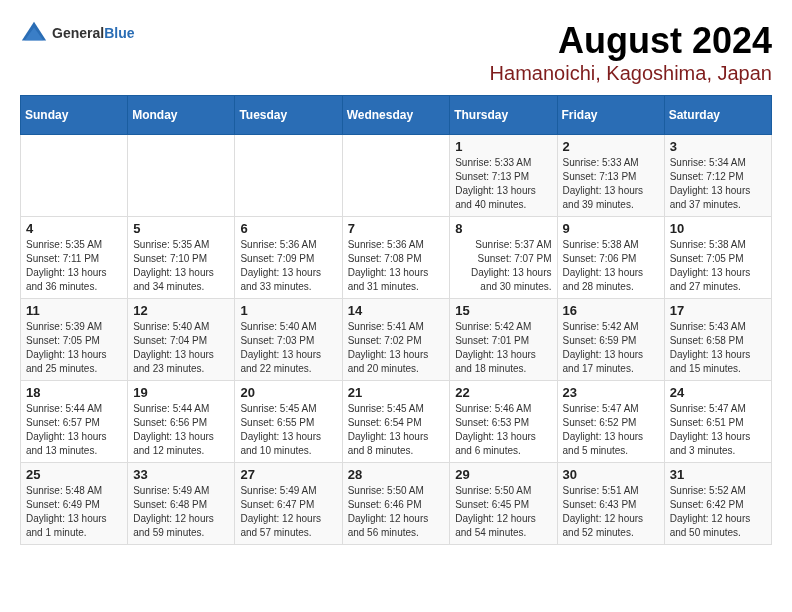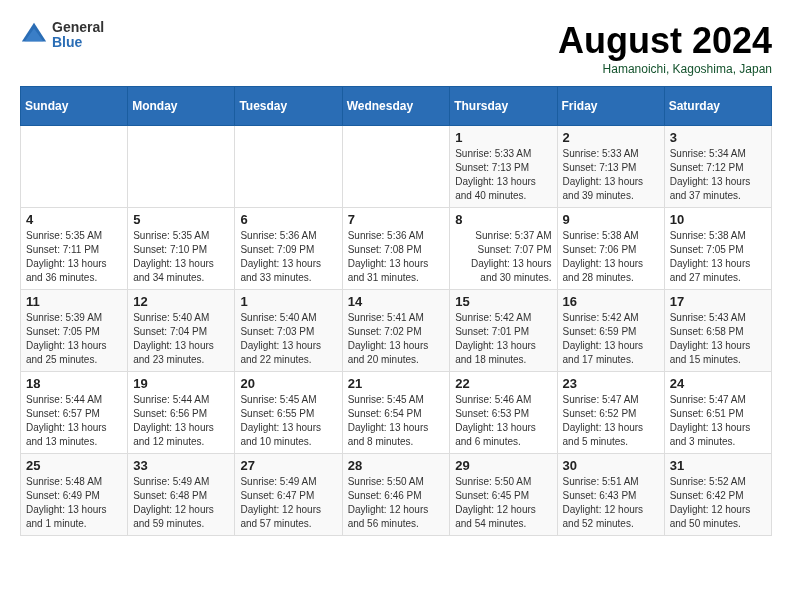--- a/index.html
+++ b/index.html
@@ -16,42 +16,42 @@
       align-items: flex-start;
       margin-bottom: 10px;
     }
     .logo {
       display: flex;
       align-items: center;
       gap: 4px;
     }
     .logo-text {
       display: flex;
-      flex-direction: column;
+      flex-direction: row;
       font-size: 14px;
       font-weight: bold;
       line-height: 1.1;
     }
     .logo-general { color: #333; }
     .logo-blue { color: #2a6db5; }
     .logo-icon {
       width: 28px;
       height: 28px;
     }
     .title-block {
       text-align: right;
     }
     .month-title {
       font-size: 36px;
       font-weight: bold;
       color: #000000;
     }
     .location {
-      font-size: 12px;
-      color: #14532d;
+      font-size: 20px;
+      color: #7f1d1d;
     }
     .calendar {
       width: 100%;
       border-collapse: collapse;
       font-size: 11px;
     }
     .calendar thead th {
       background-color: #2a6db5;
       color: #fff;
       padding: 12px 4px;

